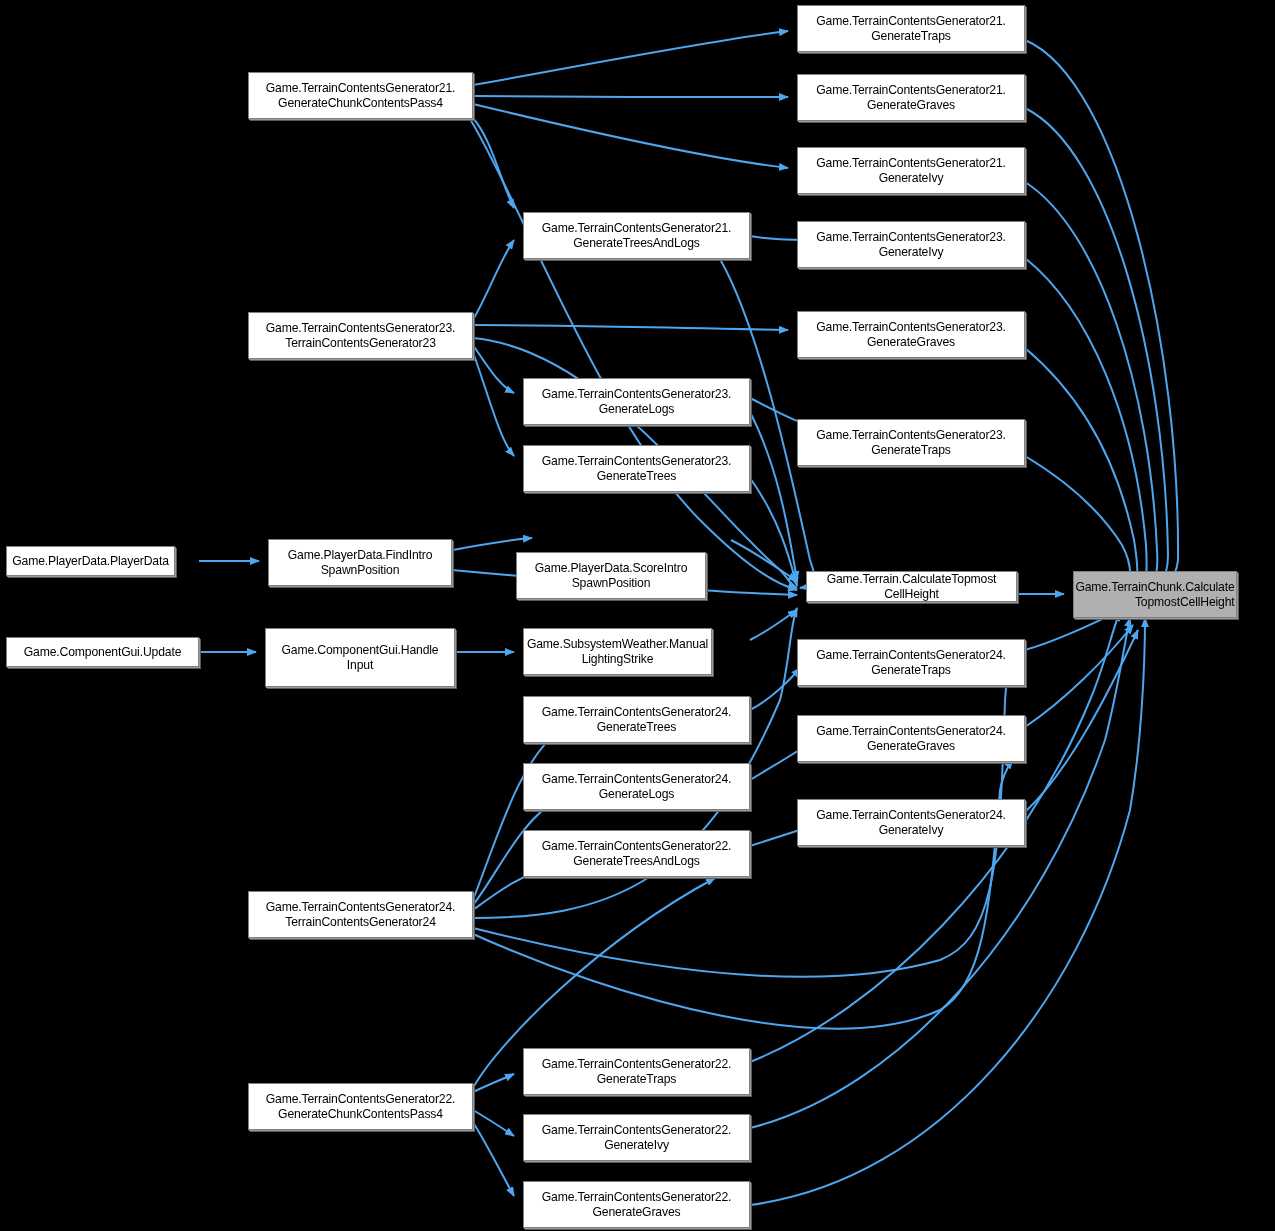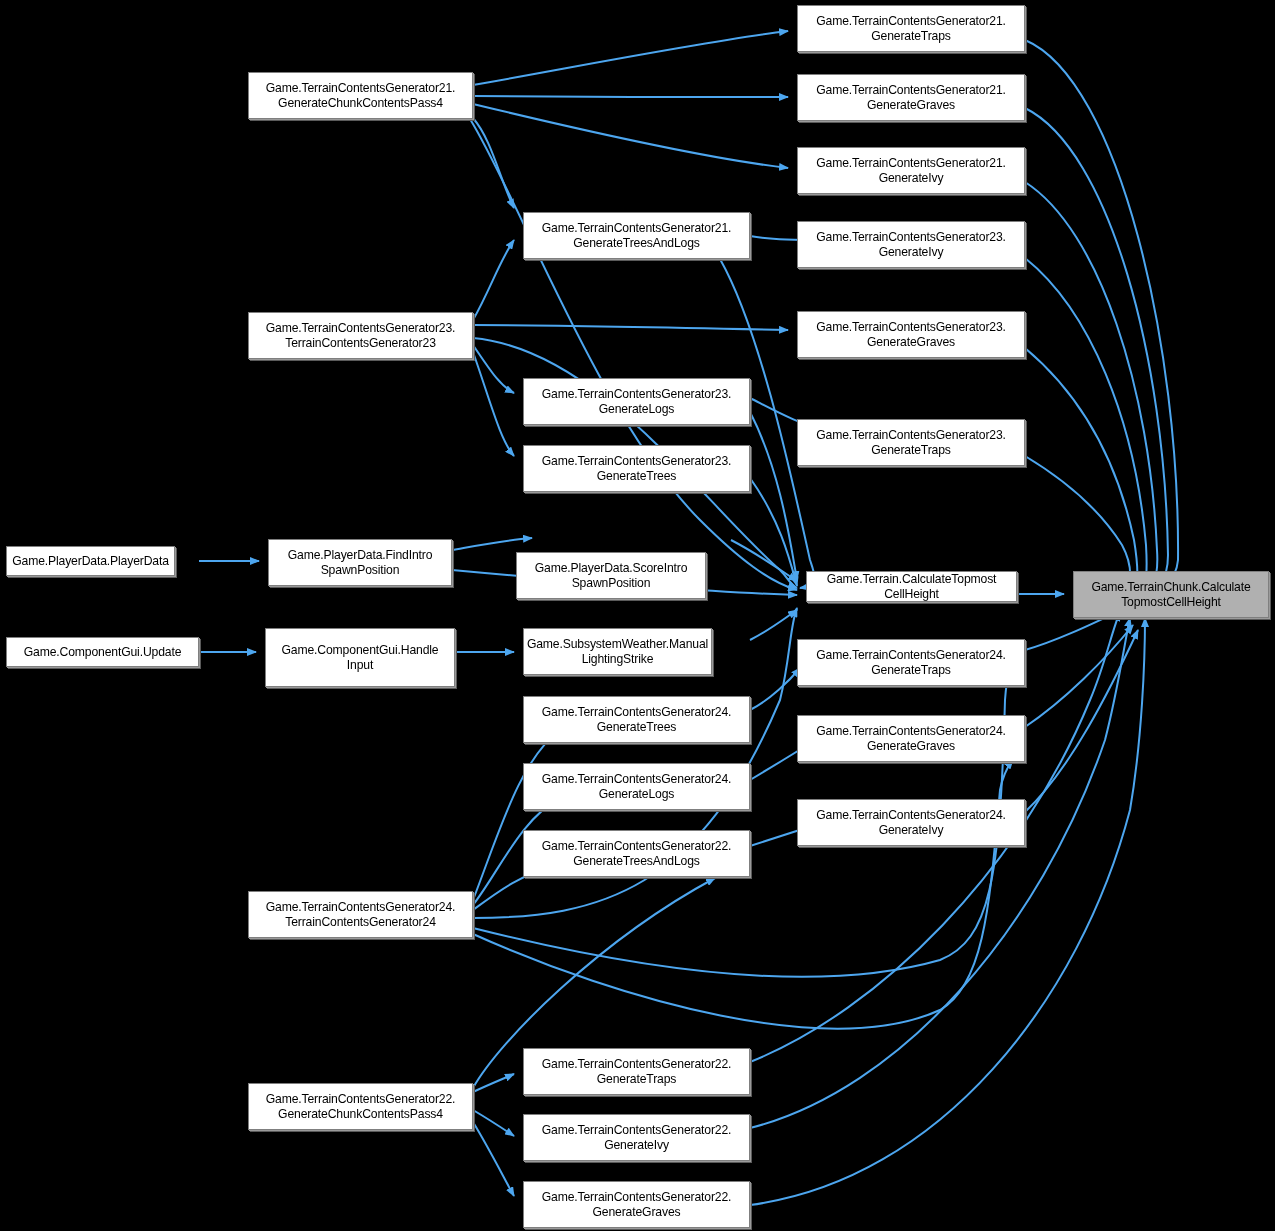--- a/index.html
+++ b/index.html
@@ -128,21 +128,21 @@
         <span class="lbl">Game.PlayerData.PlayerData</span>
       </div>
       <div class="node" style="left: 268px; top: 539px; width: 184px; height: 47px;">
         <span class="lbl">Game.PlayerData.FindIntro
 SpawnPosition</span>
       </div>
       <div class="node" style="left: 806px; top: 571px; width: 211px; height: 31px;">
         <span class="lbl">Game.Terrain.CalculateTopmost
 CellHeight</span>
       </div>
-      <div class="node hl" style="left: 1073px; top: 571px; width: 196px; height: 47px;">
+      <div class="node hl" style="left: 1073px; top: 571px; width: 164px; height: 47px; text-align: right;">
         <span class="lbl">Game.TerrainChunk.Calculate
 TopmostCellHeight</span>
       </div>
       <div class="node" style="left: 6px; top: 637px; width: 193px; height: 30px; text-align: right;">
         <span class="lbl">Game.ComponentGui.Update</span>
       </div>
       <div class="node" style="left: 265px; top: 628px; width: 190px; height: 59px;">
         <span class="lbl">Game.ComponentGui.Handle
 Input</span>
       </div>

